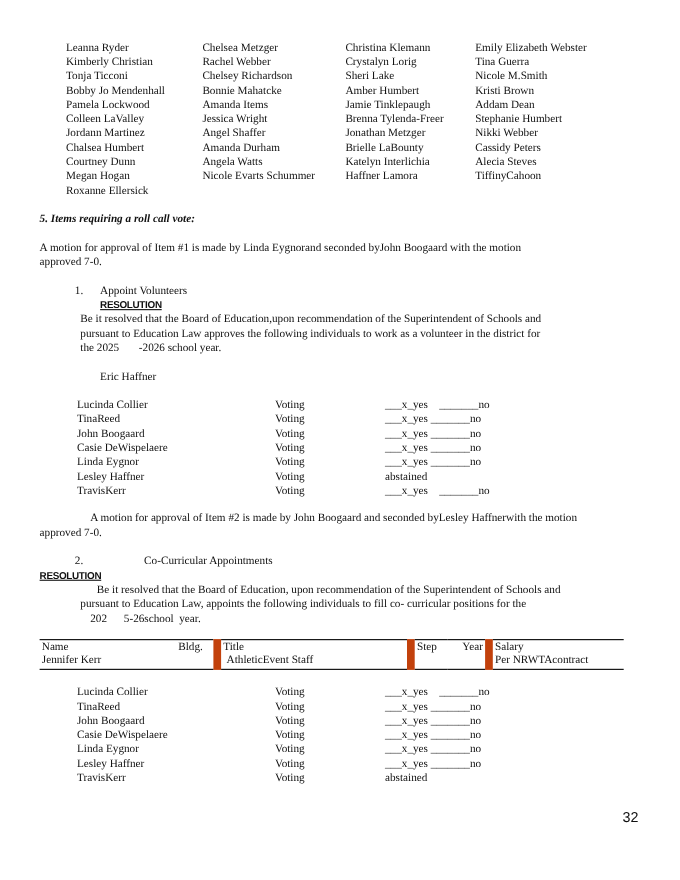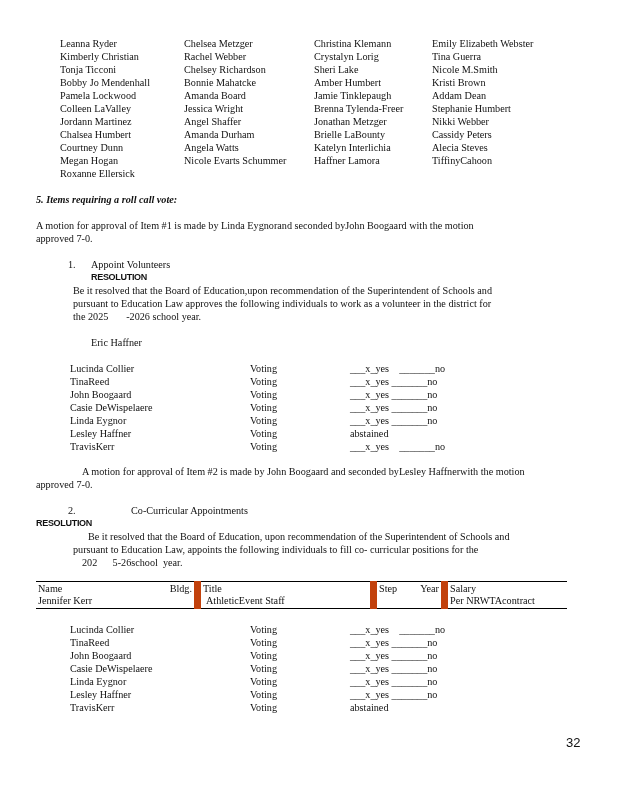--- a/index.html
+++ b/index.html
@@ -6,21 +6,21 @@
     body {
       width: 618px; height: 800px; position: relative; overflow: hidden;
       font-family: "Liberation Serif", "DejaVu Serif", serif;
       font-size: 10.2px; color: #111;
       line-height: 13px;
     }
     .abs { position: absolute; white-space: nowrap; }
     .col { position: absolute; top: 37px; }
     .col div { height: 13px; white-space: nowrap; }
     .section-title { font-style: italic; font-weight: bold; }
-    .res { font-weight: bold; font-size: 9px; letter-spacing: -0.3px; font-family: "Liberation Sans Narrow", "Liberation Sans", sans-serif; }
+    .res { font-weight: bold; font-size: 9px; letter-spacing: -0.3px; font-family: "Liberation Sans Narrow", "Liberation Sans", sans-serif; text-decoration: underline; }
     .vote-row { position: absolute; height: 13px; white-space: nowrap; }
     .vote-row .vname { position: absolute; left: 0; }
     .vote-row .vlabel { position: absolute; left: 180px; }
     .vote-row .vval { position: absolute; left: 280px; }
     table.appt {
       position: absolute; left: 36px; top: 581px; width: 531px;
       border-collapse: collapse; border-top: 1px solid #000; border-bottom: 1px solid #000;
       font-size: 10.2px; line-height: 12px;
     }
     table.appt td { padding: 1px 2px; vertical-align: top; }
@@ -40,21 +40,21 @@
     <div>Chalsea Humbert</div>
     <div>Courtney Dunn</div>
     <div>Megan Hogan</div>
     <div>Roxanne Ellersick</div>
   </div>
 <div class="col" style="left:184px;" id="col2">
     <div>Chelsea Metzger</div>
     <div>Rachel Webber</div>
     <div>Chelsey Richardson</div>
     <div>Bonnie Mahatcke</div>
-    <div>Amanda Board</div>
+    <div>Amanda Items</div>
     <div>Jessica Wright</div>
     <div>Angel Shaffer</div>
     <div>Amanda Durham</div>
     <div>Angela Watts</div>
     <div>Nicole Evarts Schummer</div>
   </div>
 <div class="col" style="left:314px;" id="col3">
     <div>Christina Klemann</div>
     <div>Crystalyn Lorig</div>
     <div>Sheri Lake</div>
@@ -140,21 +140,21 @@
 <div class="abs" style="left:73px; top:543px;">pursuant   to Education  Law, appoints  the following individuals   to fill co-     curricular  positions  for the</div>
 <div class="abs" style="left:82px; top:556px; white-space:pre;text-align:center;">202      5-26school  year.</div>
 
 <table class="appt">
   <tbody>
       <tr>
     <td style="width:120px;">
       <div>Name</div>
       <div>Jennifer Kerr</div>
     </td>
-    <td style="width:30px; text-align:right;margin-top:21px;">
+    <td style="width:30px; text-align:left;margin-top:21px;">
       <div>Bldg.</div>
       <div></div>
     </td>
     <td class="bl" style="width:165px;">
       <div>Title</div>
       <div style="padding-left:3px;">AthleticEvent Staff</div>
     </td>
     <td class="bl" style="width:26px;">
       <div>Step</div>
       <div></div>

